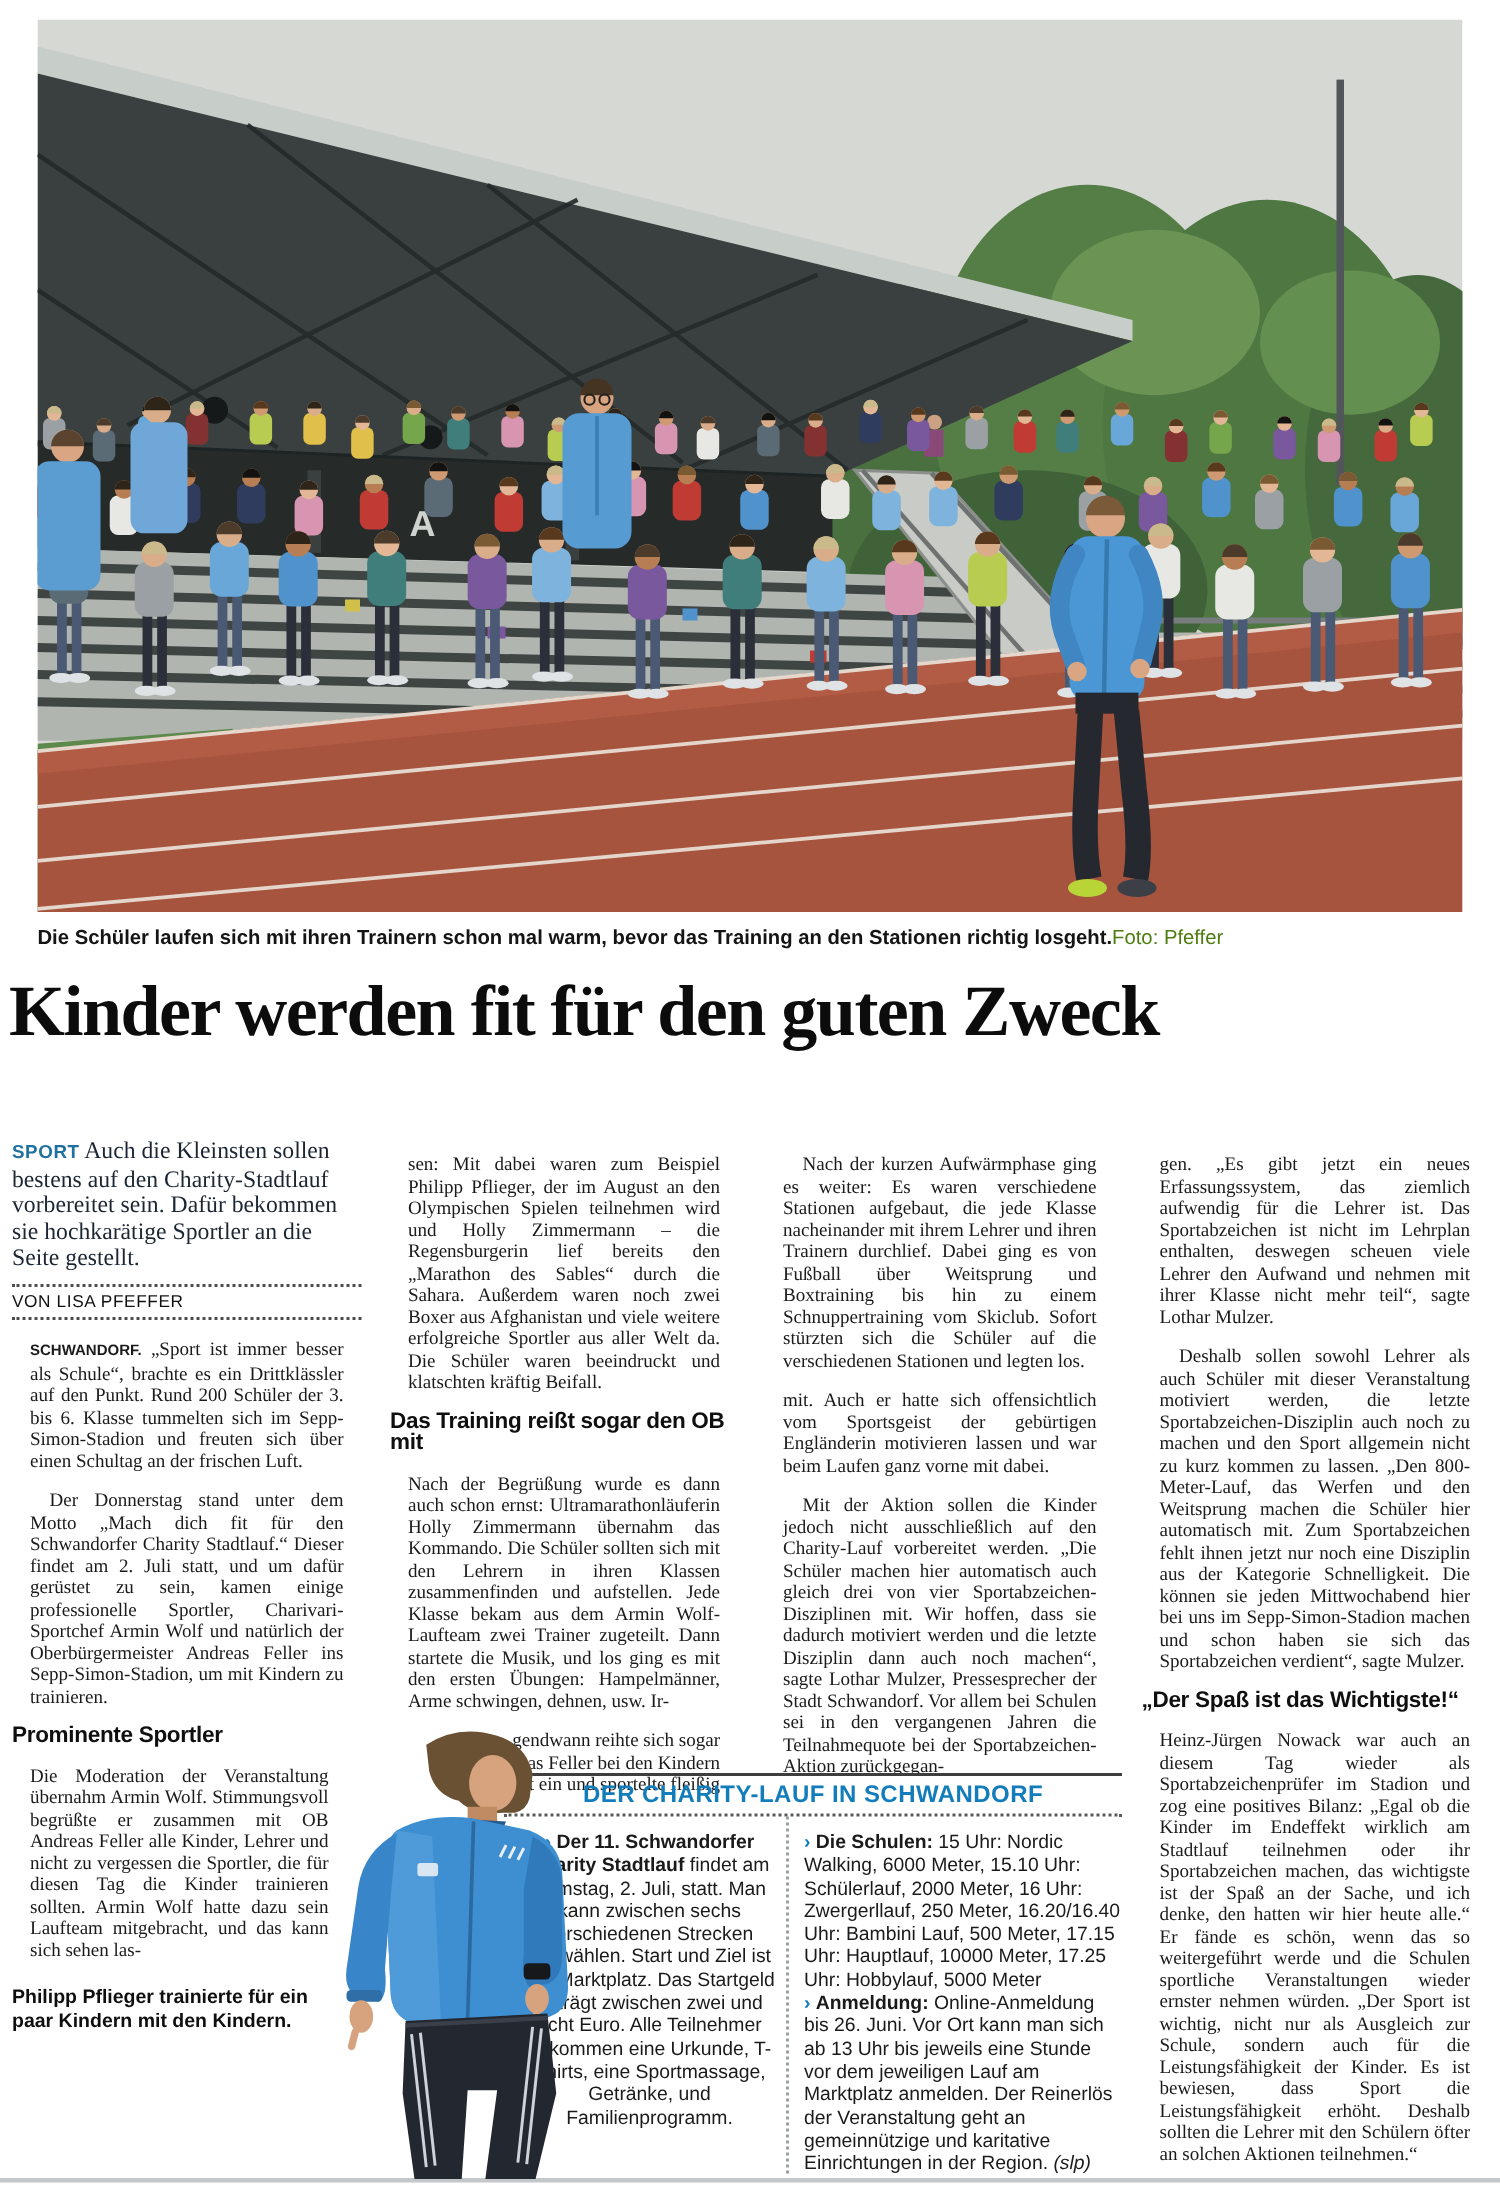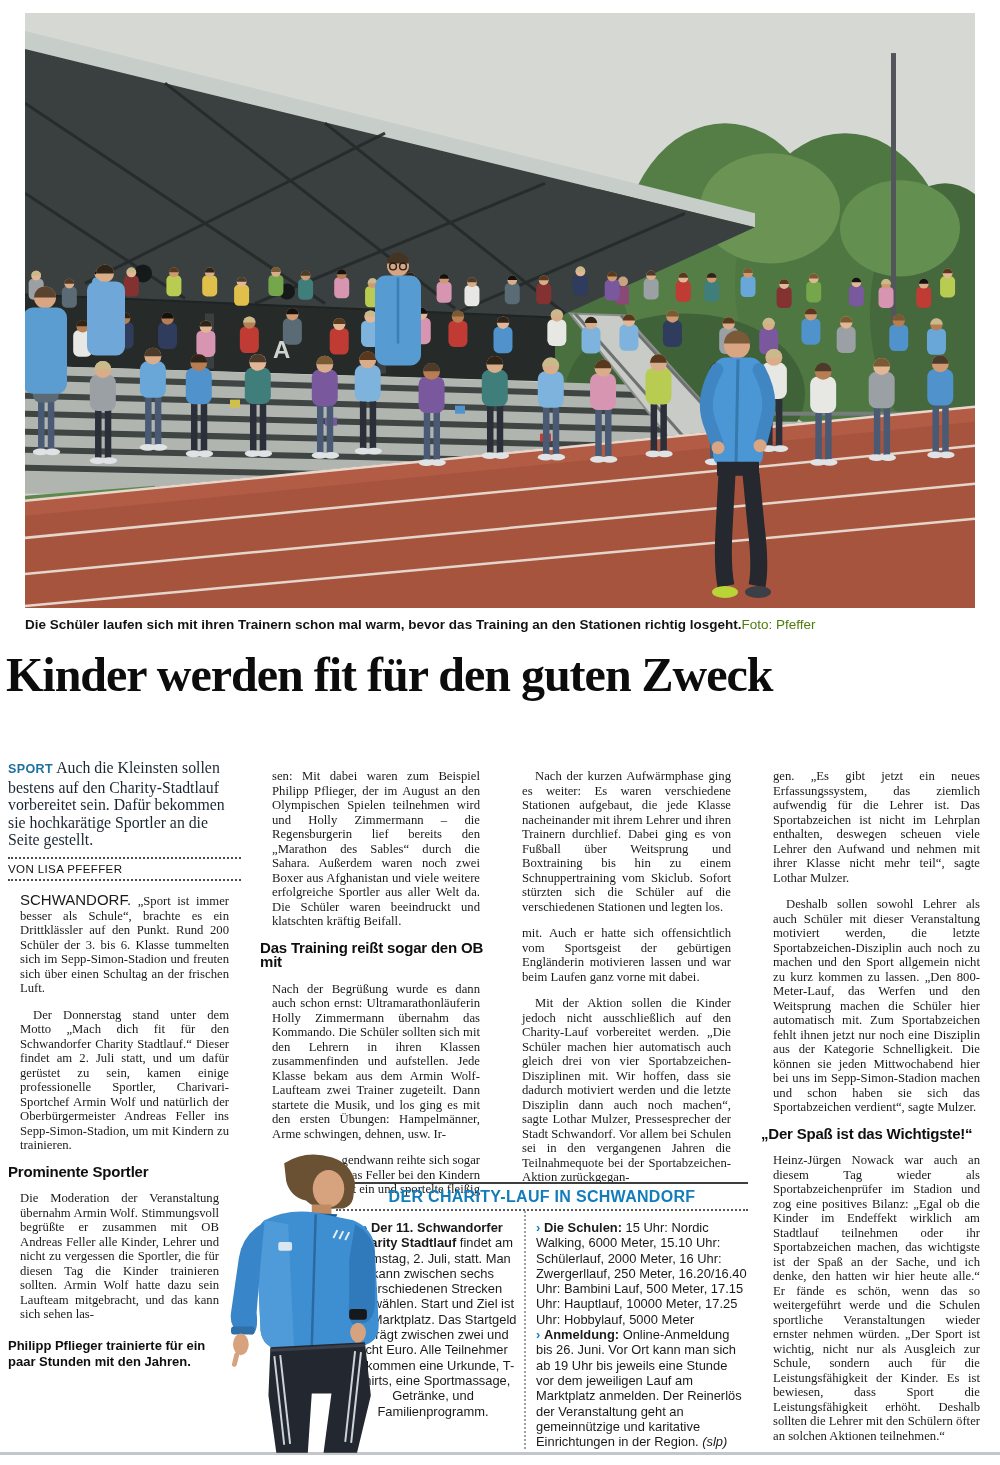--- a/index.html
+++ b/index.html
@@ -19,21 +19,21 @@
   .c2{left:260px;width:232px;}
   .c3{left:510px;width:233px;}
   .c4{left:761px;width:231px;}
   .lead{margin:2px 0 8px;font-size:15.8px;line-height:17.6px;color:#1c2633;text-align:left;
         text-justify:none;}
   .kicker{font-family:"Liberation Sans",sans-serif;font-weight:bold;font-size:12.5px;
           color:var(--kicker,#20719f);letter-spacing:.4px;}
   .byline{border-top:2px dotted #4d4d4d;border-bottom:2px dotted #4d4d4d;padding:3px 0;
           font-family:"Liberation Sans",sans-serif;font-weight:normal;font-size:11.5px;
           letter-spacing:.4px;color:#111;margin:2px 0 9px;text-align:left;}
-  .dateline{font-family:"Liberation Sans",sans-serif;font-weight:normal;font-size:15px;}
+  .dateline{font-family:"Liberation Sans",sans-serif;font-weight:bold;font-size:10px;}
   .body{margin:12px;}
   .ind{text-indent:13px;}
   .subhead{margin:9px 0 4px;font-family:"Liberation Sans",sans-serif;font-weight:bold;
            font-size:15px;color:#0f0f0f;text-align:left;letter-spacing:-0.2px;}
   .narrow{width:199px;}
   .photocap{margin:16px 0 0;width:206px;font-family:"Liberation Sans",sans-serif;
             font-weight:bold;font-size:13px;line-height:15.6px;text-align:left;color:#0f0f0f;}
   .tail{text-align:right;margin-left:55px;text-align-last:right;}
   .infobox{position:absolute;left:336px;top:1182px;width:412px;z-index:1;
            font-family:"Liberation Sans",sans-serif;}
@@ -457,21 +457,21 @@
 
   <h1 class="headline">Kinder werden fit für den guten Zweck</h1>
 
   <div class="col c1">
     <p class="lead"><span class="kicker">SPORT</span> <span>Auch die Kleinsten sollen bestens auf den Charity-Stadtlauf vorbereitet sein. Dafür bekommen sie hochkarätige Sportler an die Seite gestellt.</span></p>
     <div class="byline">VON LISA PFEFFER</div>
     <p class="body"><span class="dateline">SCHWANDORF.</span> <span>„Sport ist immer besser als Schule“, brachte es ein Drittklässler auf den Punkt. Rund 200 Schüler der 3. bis 6. Klasse tummelten sich im Sepp-Simon-Stadion und freuten sich über einen Schultag an der frischen Luft.</span></p>
     <p class="body ind">Der Donnerstag stand unter dem Motto „Mach dich fit für den Schwandorfer Charity Stadtlauf.“ Dieser findet am 2. Juli statt, und um dafür gerüstet zu sein, kamen einige professionelle Sportler, Charivari-Sportchef Armin Wolf und natürlich der Oberbürgermeister Andreas Feller ins Sepp-Simon-Stadion, um mit Kindern zu trainieren.</p>
     <h3 class="subhead">Prominente Sportler</h3>
     <p class="body narrow">Die Moderation der Veranstaltung übernahm Armin Wolf. Stimmungsvoll begrüßte er zusammen mit OB Andreas Feller alle Kinder, Lehrer und nicht zu vergessen die Sportler, die für diesen Tag die Kinder trainieren sollten. Armin Wolf hatte dazu sein Laufteam mitgebracht, und das kann sich sehen las-</p>
-    <p class="photocap">Philipp Pflieger trainierte für ein paar Stunden mit den Jahren.</p>
+    <p class="photocap">Philipp Pflieger trainierte für ein paar Kindern mit den Kindern.</p>
   </div>
 
   <div class="col c2">
     <p class="body">sen: Mit dabei waren zum Beispiel Philipp Pflieger, der im August an den Olympischen Spielen teilnehmen wird und Holly Zimmermann – die Regensburgerin lief bereits den „Marathon des Sables“ durch die Sahara. Außerdem waren noch zwei Boxer aus Afghanistan und viele weitere erfolgreiche Sportler aus aller Welt da. Die Schüler waren beeindruckt und klatschten kräftig Beifall.</p>
     <h3 class="subhead">Das Training reißt sogar den OB mit</h3>
     <p class="body">Nach der Begrüßung wurde es dann auch schon ernst: Ultramarathonläuferin Holly Zimmermann übernahm das Kommando. Die Schüler sollten sich mit den Lehrern in ihren Klassen zusammenfinden und aufstellen. Jede Klasse bekam aus dem Armin Wolf-Laufteam zwei Trainer zugeteilt. Dann startete die Musik, und los ging es mit den ersten Übungen: Hampelmänner, Arme schwingen, dehnen, usw. Ir-</p>
     <p class="body tail">gendwann reihte sich sogar Andreas Feller bei den Kindern mit ein und sportelte fleißig</p>
   </div>
 
   <div class="col c3">
@@ -488,21 +488,21 @@
   </div>
 
   <div class="infobox">
     <div class="ib-title">DER CHARITY-LAUF IN SCHWANDORF</div>
     <div class="ib-cols">
       <div class="ib-left">
         <p class="ib-p"><span class="arrow">›</span> <span class="ib-b">Der 11. Schwandorfer Charity Stadtlauf</span> <span>findet am Samstag, 2. Juli, statt. Man kann zwischen sechs verschiedenen Strecken auswählen. Start und Ziel ist der Marktplatz. Das Startgeld beträgt zwischen zwei und acht Euro. Alle Teilnehmer bekommen eine Urkunde, T-Shirts, eine Sportmassage, Getränke, und Familienprogramm.</span></p>
       </div>
       <div class="ib-right">
         <p class="ib-p"><span class="arrow">›</span> <span class="ib-b">Die Schulen:</span> <span>15 Uhr: Nordic Walking, 6000 Meter, 15.10 Uhr: Schülerlauf, 2000 Meter, 16 Uhr: Zwergerllauf, 250 Meter, 16.20/16.40 Uhr: Bambini Lauf, 500 Meter, 17.15 Uhr: Hauptlauf, 10000 Meter, 17.25 Uhr: Hobbylauf, 5000 Meter</span></p>
-        <p class="ib-p"><span class="arrow">›</span> <span class="ib-b">Anmeldung:</span> <span>Online-Anmeldung bis 26. Juni. Vor Ort kann man sich ab 19 Uhr bis jeweils eine Stunde vor dem jeweiligen Lauf am Marktplatz anmelden. Der Reinerlös der Veranstaltung geht an gemeinnützige und karitative Einrichtungen in der Region.</span> <span class="sig">(slp)</span></p>
+        <p class="ib-p"><span class="arrow">›</span> <span class="ib-b">Anmeldung:</span> <span>Online-Anmeldung bis 26. Juni. Vor Ort kann man sich ab 13 Uhr bis jeweils eine Stunde vor dem jeweiligen Lauf am Marktplatz anmelden. Der Reinerlös der Veranstaltung geht an gemeinnützige und karitative Einrichtungen in der Region.</span> <span class="sig">(slp)</span></p>
       </div>
     </div>
   </div>
 
   <svg class="runner" viewBox="0 0 260 312">
     <g>
       <path d="M118 16 Q140 2 166 10 Q186 16 190 36 L188 52 Q186 60 178 62 L170 62 Q150 64 140 54 Q124 50 120 34 Z" fill="#6b5133"></path>
       <ellipse cx="163" cy="42" rx="16" ry="19" fill="#d7a37f"></ellipse>
       <rect x="146" y="58" width="20" height="13" fill="#c08a63"></rect>
       <path d="M136 66 L172 68 L166 82 L142 80 Z" fill="#235a8c"></path>

